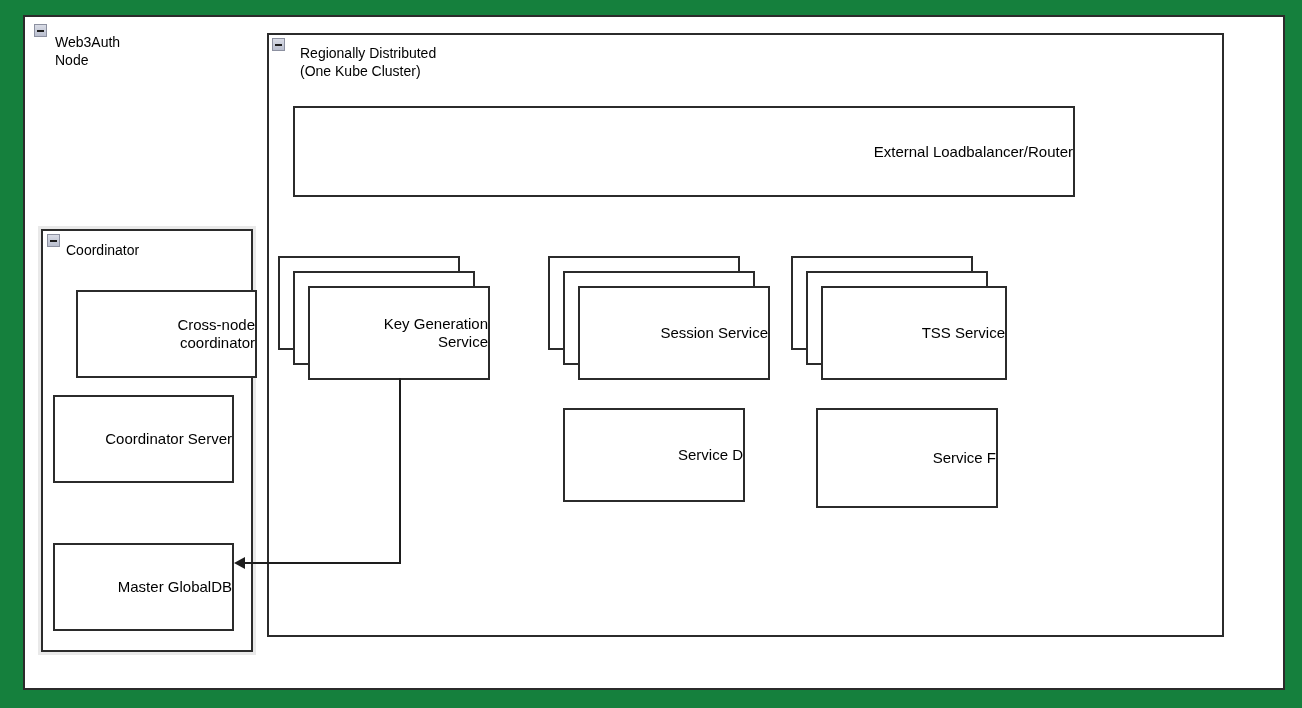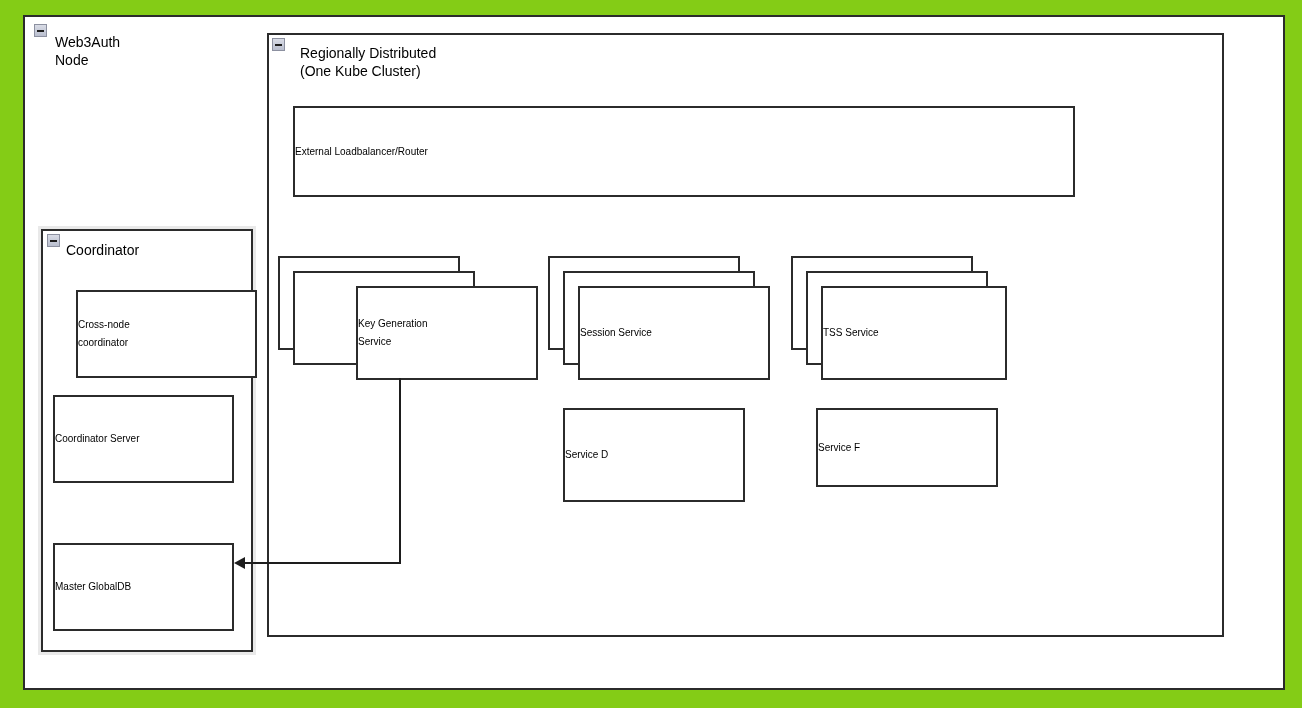--- a/index.html
+++ b/index.html
@@ -9,21 +9,21 @@
     background: #ffffff;
   }
   body {
     font-family: "Liberation Sans", "DejaVu Sans", sans-serif;
     color: #000000;
   }
   #canvas {
     position: relative;
     width: 1302px;
     height: 708px;
-    background: #84cc16;
+    background: #15803d;
     overflow: hidden;
   }
 
   
   .box {
     position: absolute;
     box-sizing: border-box;
     background: #ffffff;
     border: 2px solid #2b2b2b;
   }
@@ -35,22 +35,22 @@
     background: #ffffff;
     border: 2px solid #2b2b2b;
     outline: 3px solid #e9e9e9;
   }
 
   
   .ctr {
     position: absolute;
     left: 0; right: 0; top: 50%;
     transform: translateY(-50%);
-    text-align: left;
-    font-size: 10px;
+    text-align: right;
+    font-size: 15px;
     line-height: 18px;
     white-space: pre-line;
     pointer-events: none;
   }
 
   
   .hdr {
     position: absolute;
     font-size: 14px;
     line-height: 18px;
@@ -123,21 +123,21 @@
   <div class="hdr" style="left:300px; top:44px; width:260px;">Regionally Distributed
   (One Kube Cluster)</div>
 
   <div class="box" style="left:293px; top:106px; width:782px; height:91px;">
     <div class="ctr">External Loadbalancer/Router</div>
   </div>
 
   <div class="stack" style="left:278px; top:256px; width:212px; height:124px;">
     <div class="sheet s1" style="width:182px; height:94px;"></div>
     <div class="sheet s2" style="width:182px; height:94px;"></div>
-    <div class="sheet s3" style="width:182px; height:94px;margin-left:48px;">
+    <div class="sheet s3" style="width:182px; height:94px;">
       <div class="ctr">Key Generation
 Service</div>
     </div>
   </div>
 
   <div class="stack" style="left:548px; top:256px; width:222px; height:116px;border-radius:10px;">
     <div class="sheet s1" style="width:192px; height:94px;"></div>
     <div class="sheet s2" style="width:192px; height:94px;"></div>
     <div class="sheet s3" style="width:192px; height:94px;">
       <div class="ctr">Session Service</div>
@@ -149,21 +149,21 @@
     <div class="sheet s2" style="width:182px; height:94px;"></div>
     <div class="sheet s3" style="width:186px; height:94px;">
       <div class="ctr">TSS Service</div>
     </div>
   </div>
 
   <div class="box" style="left:563px; top:408px; width:182px; height:94px;">
     <div class="ctr">Service D</div>
   </div>
 
-  <div class="box" style="left:816px; top:408px; width:182px; height:79px;">
+  <div class="box" style="left:816px; top:408px; width:182px; height:100px;">
     <div class="ctr">Service F</div>
   </div>
 
   <div class="halo" style="left:41px; top:229px; width:212px; height:423px;"></div>
   <div class="collapse-icon" style="left:47px; top:234px;"></div>
   <div class="hdr" style="left:66px; top:241px; width:160px;">Coordinator</div>
 
   <div class="box" style="left:53px; top:290px; width:181px; height:88px;margin-left:23px;">
     <div class="ctr">Cross-node
 coordinator</div>

